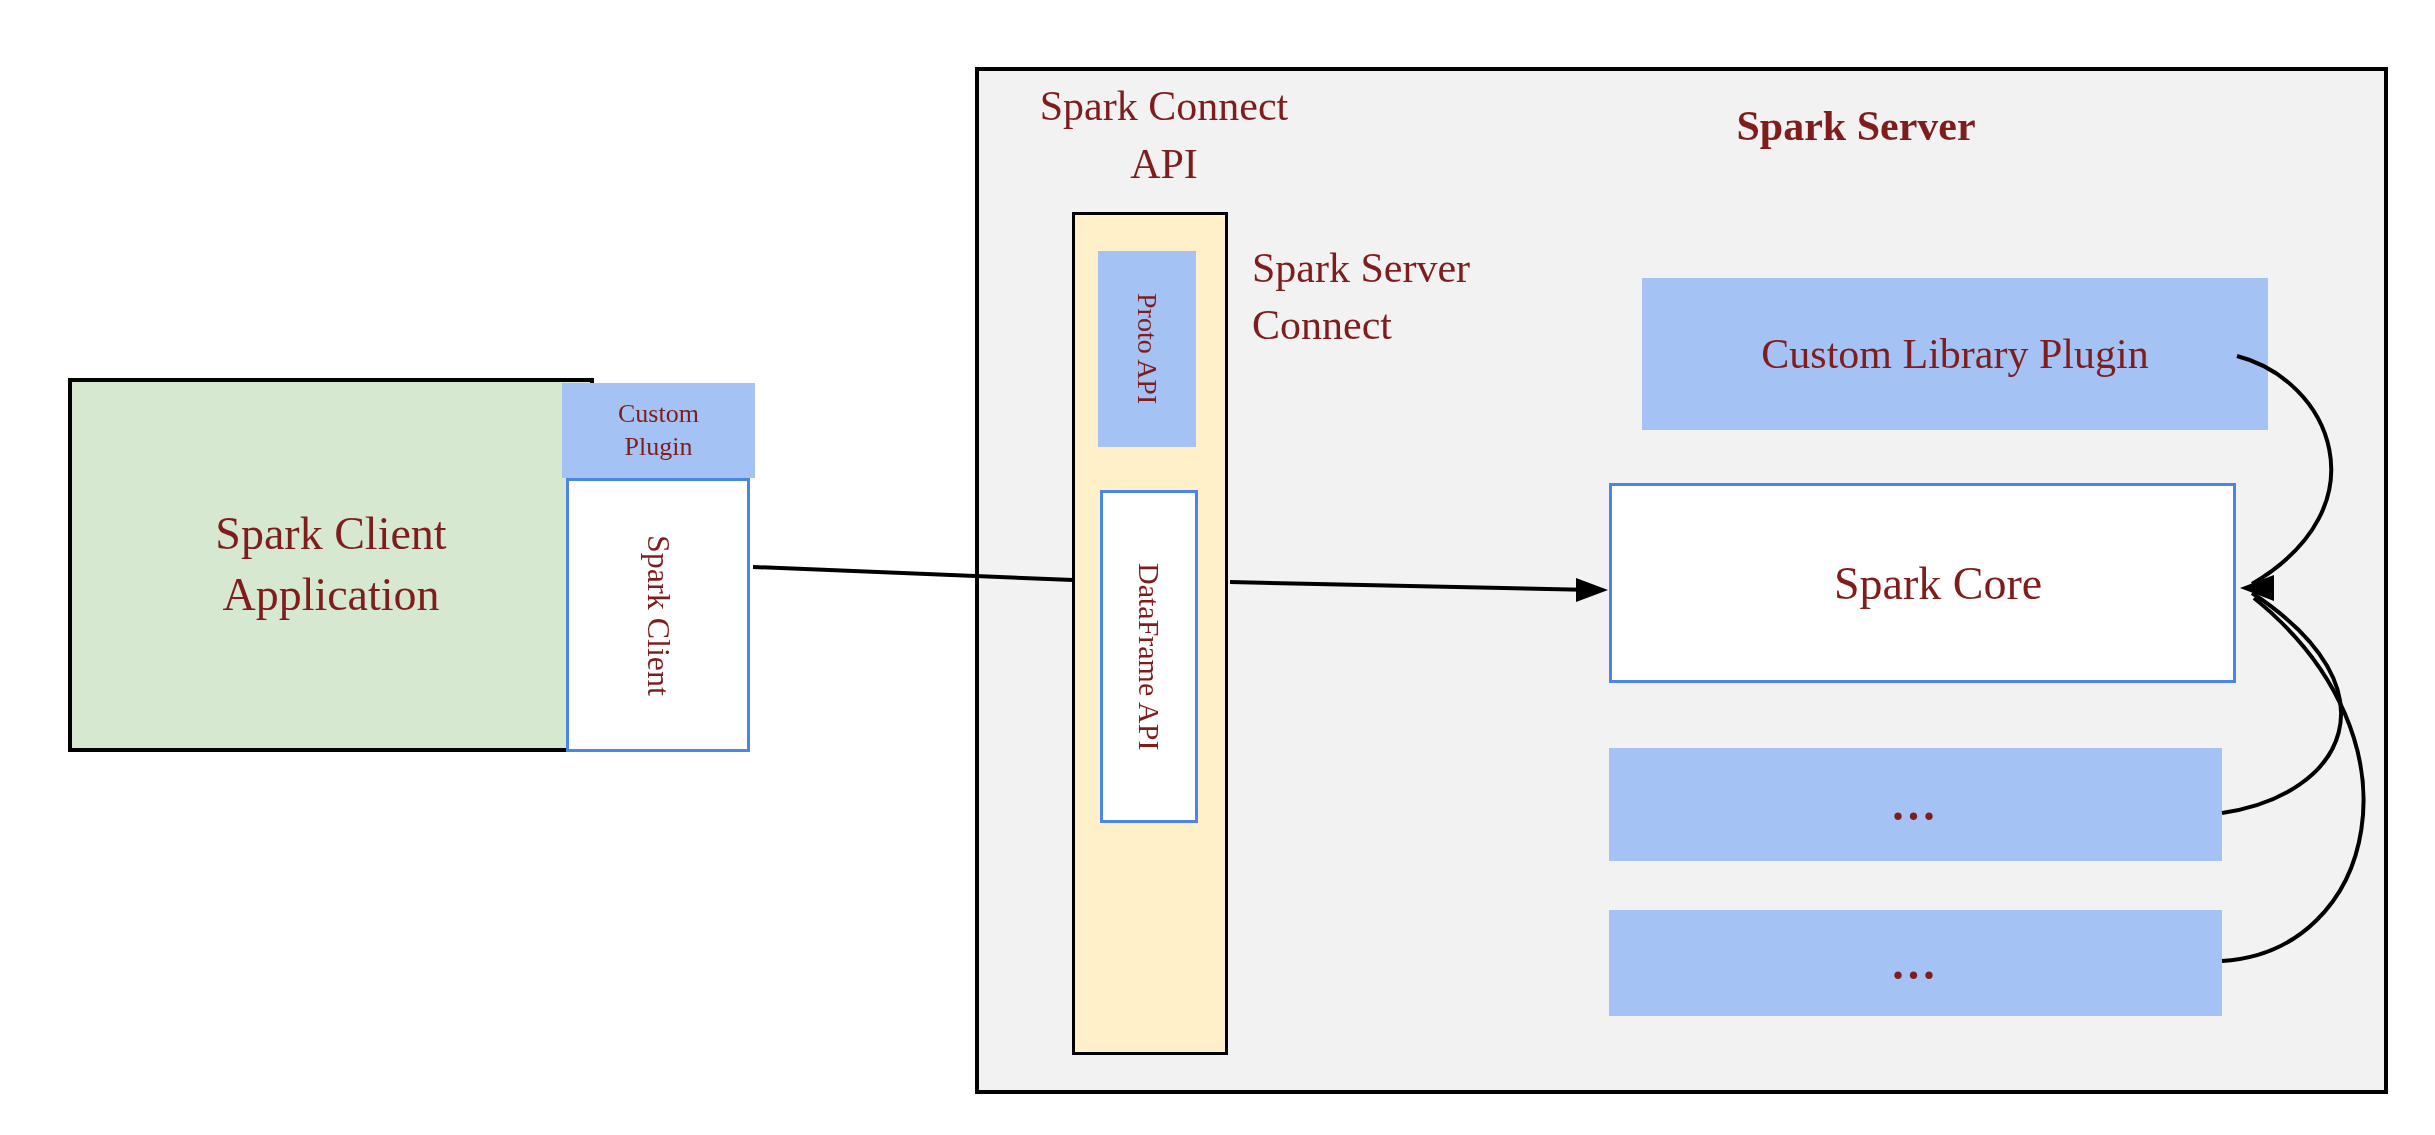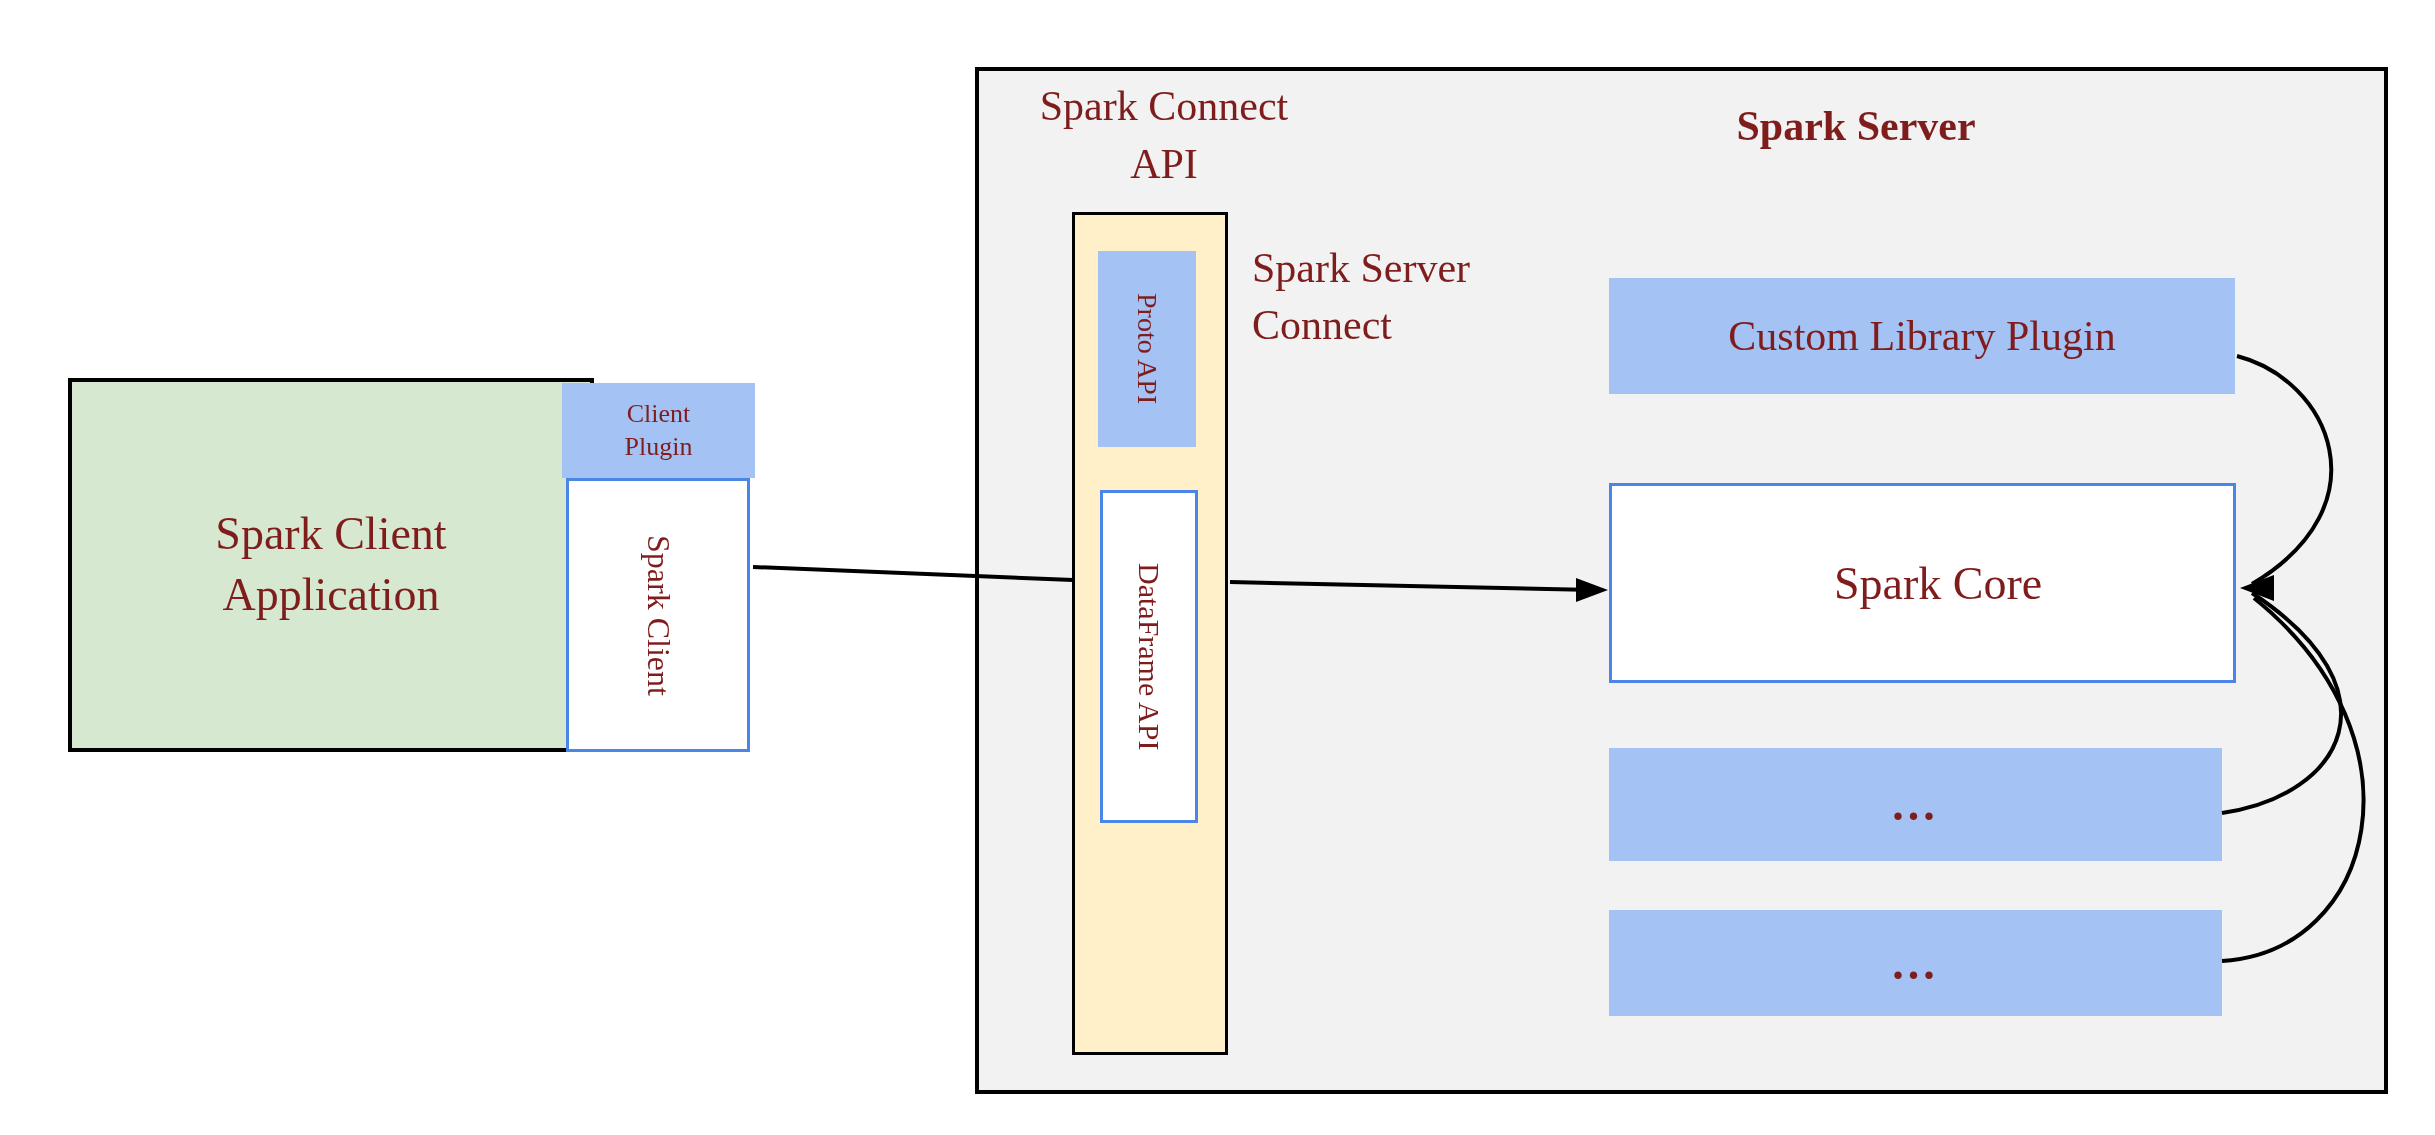--- a/index.html
+++ b/index.html
@@ -94,21 +94,21 @@
   .ssl-label {
     left: 1252px; top: 240px; width: 340px;
     text-align: left;
     font-size: 42px;
     line-height: 1.35;
     z-index: 2;
   }
 
   
   .plugin-box {
-    left: 1609px; top: 278px; width: 626px; height: 116px;
+    left: 1642px; top: 278px; width: 626px; height: 152px;
     background: var(--accent-blue);
     font-size: 42px;
     z-index: 2;
   }
   .core-box {
     left: 1609px; top: 483px; width: 627px; height: 200px;
     background: #ffffff;
     border: 3px solid var(--border-blue);
     font-size: 46px;
     z-index: 2;
@@ -173,21 +173,21 @@
   </div>
   <div class="box slot-box slot-2">
     <span>...</span>
   </div>
 
   <div class="box green-box">
     <div>Spark Client</div>
     <div>Application</div>
   </div>
   <div class="box client-pkg">
-    <div>Client</div>
+    <div>Custom</div>
     <div>Plugin</div>
   </div>
   <div class="box spark-client-box">
     <span class="vtext">Spark Client</span>
   </div>
 
   <svg class="overlay" viewBox="0 0 2435 1135" xmlns="http://www.w3.org/2000/svg">
     <line class="stroke" x1="753" y1="567" x2="1073" y2="580"></line>
     <line class="stroke" x1="1230" y1="582" x2="1594" y2="590"></line>
     <polygon class="head" points="1608,590 1576,578 1576,602"></polygon>

